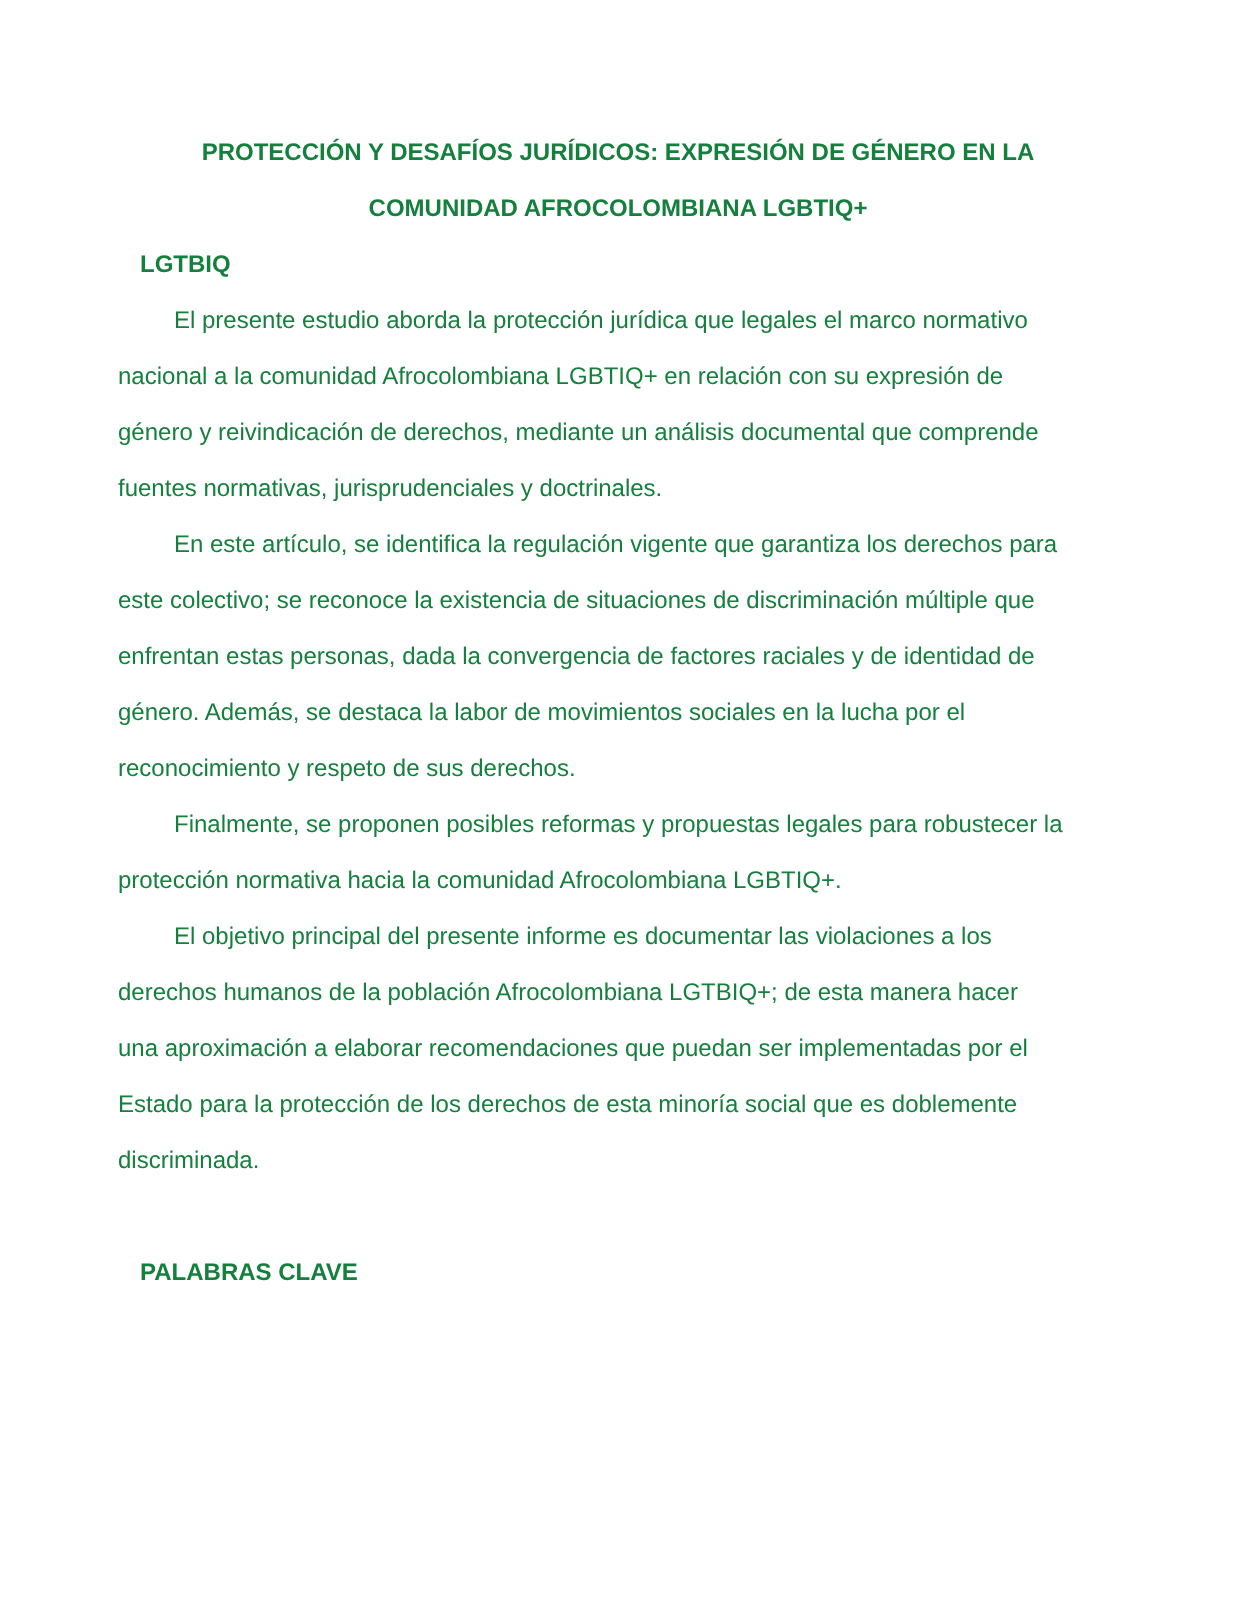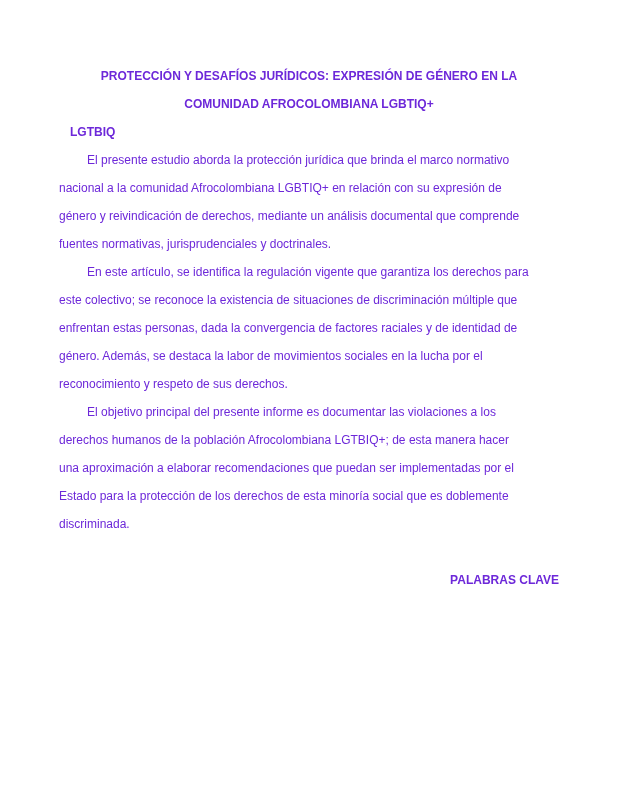--- a/index.html
+++ b/index.html
@@ -15,65 +15,66 @@
     overflow: hidden;
     font-family: "Liberation Sans", sans-serif;
   }
   .content {
     position: absolute;
     left: 59px;
     top: 62px;
     width: 500px;
     font-size: 12px;
     line-height: 28px;
-    color: #6d28d9;
+    color: #15803d;
   }
   .doc-title {
     font-weight: bold;
     text-align: center;
     white-space: pre;
     margin: 0;
   }
   .heading {
     font-weight: bold;
     margin: 0 0 0 11px;
     white-space: pre;
   }
   .heading--spaced {
     margin-top: 28px;
-    text-align: right;
   }
   .para {
     margin: 0;
     white-space: pre;
     text-indent: 28px;
   }
 </style>
 </head>
 <body>
 
 <div class="page">
   <div class="content">
 
     <div class="doc-title">PROTECCIÓN Y DESAFÍOS JURÍDICOS: EXPRESIÓN DE GÉNERO EN LA
 COMUNIDAD AFROCOLOMBIANA LGBTIQ+</div>
 
     <div class="heading">LGTBIQ</div>
 
-    <p class="para">El presente estudio aborda la protección jurídica que brinda el marco normativo
+    <p class="para">El presente estudio aborda la protección jurídica que legales el marco normativo
 nacional a la comunidad Afrocolombiana LGBTIQ+ en relación con su expresión de
 género y reivindicación de derechos, mediante un análisis documental que comprende
 fuentes normativas, jurisprudenciales y doctrinales.</p>
 
     <p class="para">En este artículo, se identifica la regulación vigente que garantiza los derechos para
 este colectivo; se reconoce la existencia de situaciones de discriminación múltiple que
 enfrentan estas personas, dada la convergencia de factores raciales y de identidad de
 género. Además, se destaca la labor de movimientos sociales en la lucha por el
 reconocimiento y respeto de sus derechos.</p>
 
+    <p class="para">Finalmente, se proponen posibles reformas y propuestas legales para robustecer la
+protección normativa hacia la comunidad Afrocolombiana LGBTIQ+.</p>
 
     <p class="para">El objetivo principal del presente informe es documentar las violaciones a los
 derechos humanos de la población Afrocolombiana LGTBIQ+; de esta manera hacer
 una aproximación a elaborar recomendaciones que puedan ser implementadas por el
 Estado para la protección de los derechos de esta minoría social que es doblemente
 discriminada.</p>
 
     <div class="heading heading--spaced">PALABRAS CLAVE</div>
 
 

